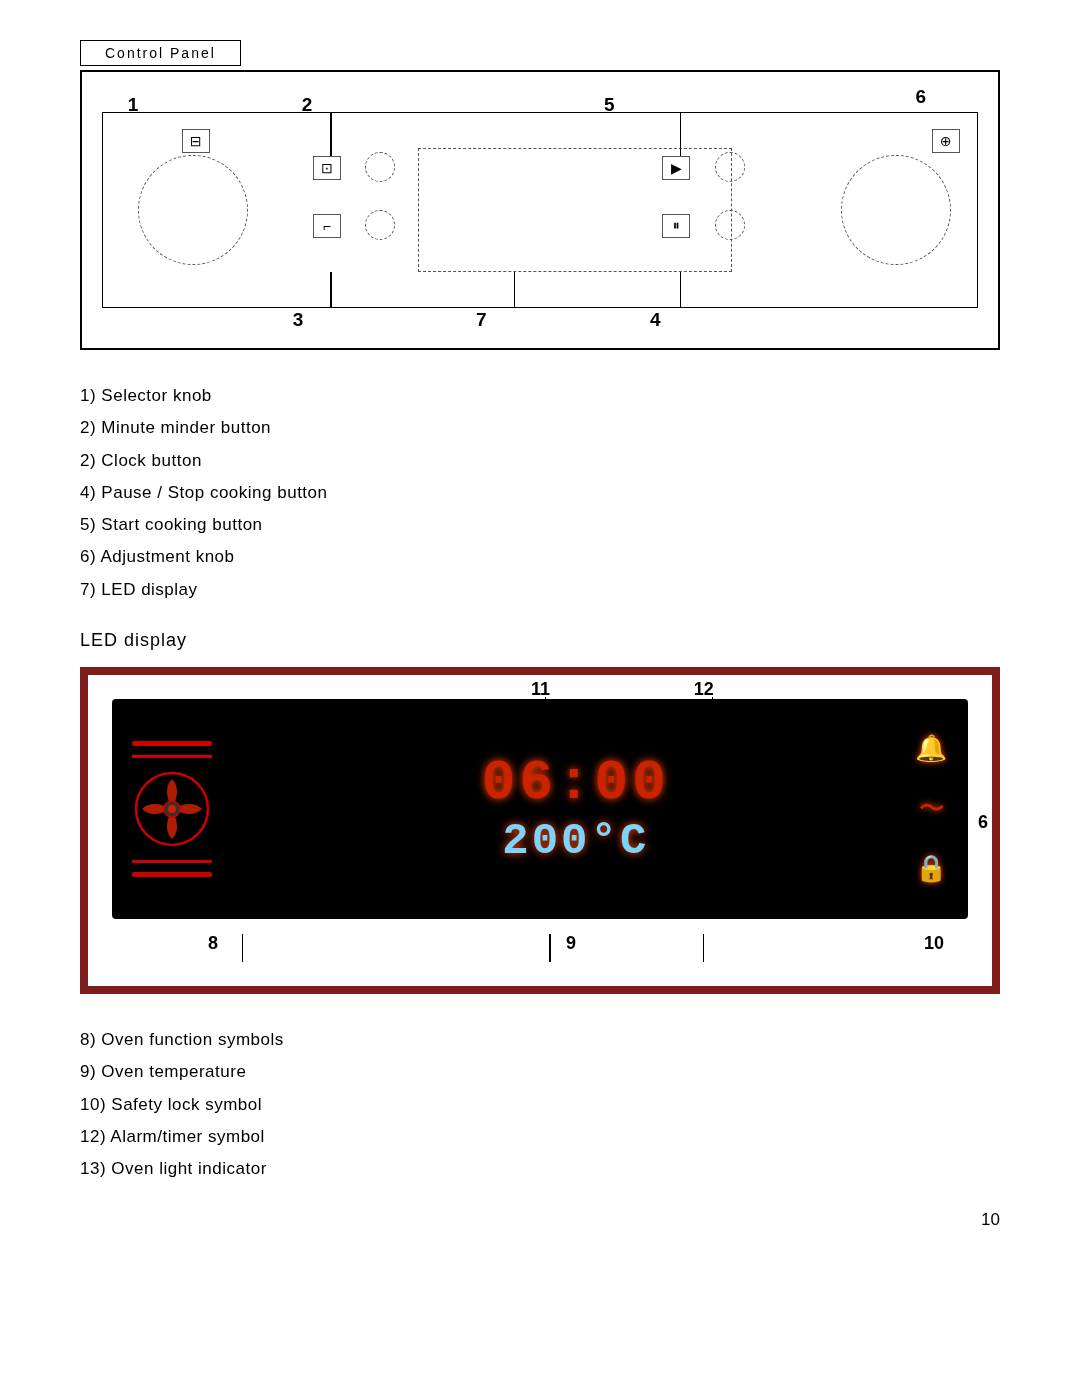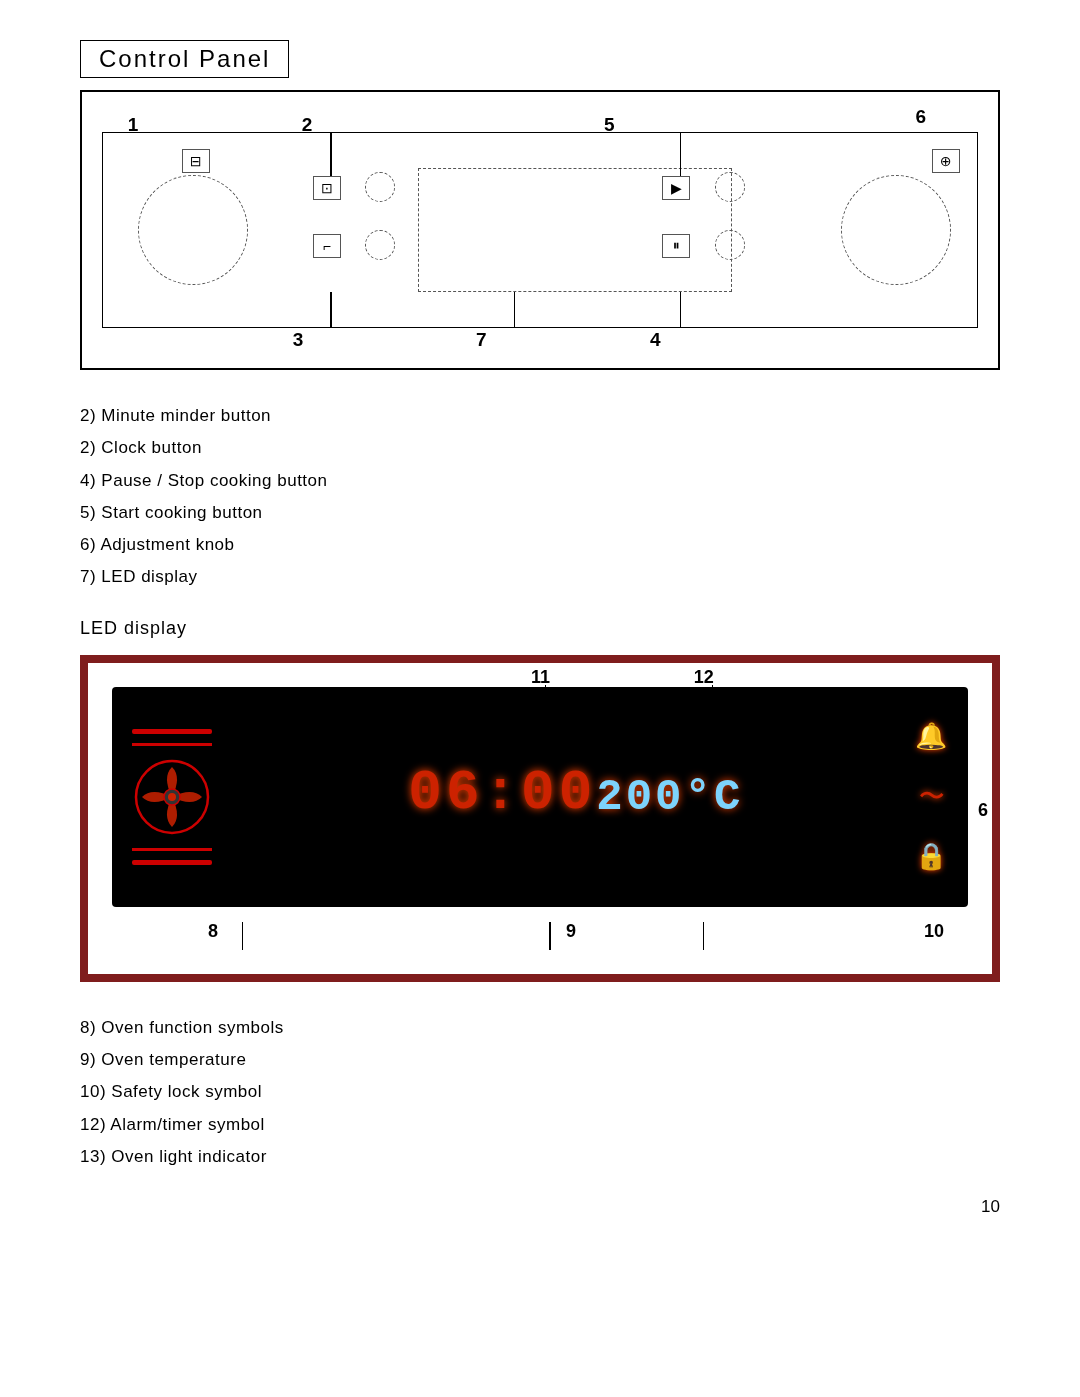--- a/index.html
+++ b/index.html
@@ -9,24 +9,24 @@
       color: #000;
       width: 1080px;
       min-height: 1397px;
       padding: 40px 80px;
       font-size: 18px;
     }
 
     .section-title {
       border: 1.5px solid #000;
       display: inline-block;
-      padding: 4px 18px;
-      font-size: 24px;
+      padding: 4px 24px;
+      font-size: 14px;
       letter-spacing: 2px;
-      margin-bottom: 12px;
+      margin-bottom: 4px;
     }
 
     .control-panel-diagram {
       border: 2px solid #000;
       position: relative;
       width: 100%;
       height: 280px;
       margin-bottom: 30px;
     }
 
@@ -113,20 +113,21 @@
       margin: 3px 0;
     }
 
     .fan-svg {
       margin: 8px 0;
     }
 
     .led-time-temp {
       flex: 1;
       display: flex;
+      flex-direction: column;
       align-items: center;
       justify-content: center;
     }
 
     .led-time {
       font-family: 'Courier New', monospace;
       font-size: 56px;
       color: #cc2200;
       font-weight: bold;
       letter-spacing: 4px;
@@ -235,20 +236,21 @@
     <div style="position:absolute;bottom:0;left:66%;width:1.5px;height:18%;background:#000;"></div>
 
     <div style="position:absolute;bottom:0;left:47%;width:1.5px;height:18%;background:#000;"></div>
 
   </div>
 
 </div>
 
 
 <ul class="desc-list">
+  <li>1)  Selector knob</li>
   <li>2)  Minute minder button</li>
   <li>2)  Clock button</li>
   <li>4)  Pause / Stop cooking button</li>
   <li>5)  Start cooking button</li>
   <li>6)  Adjustment knob</li>
   <li>7)  LED display</li>
 </ul>
 
 
 <div class="led-section-title">LED display</div>

